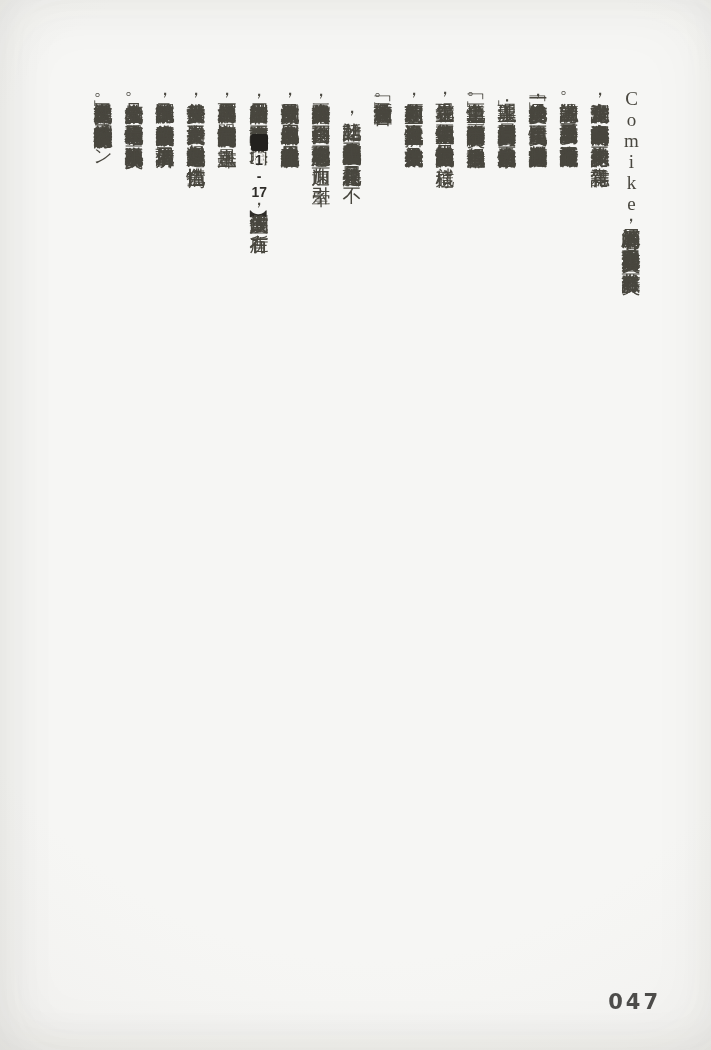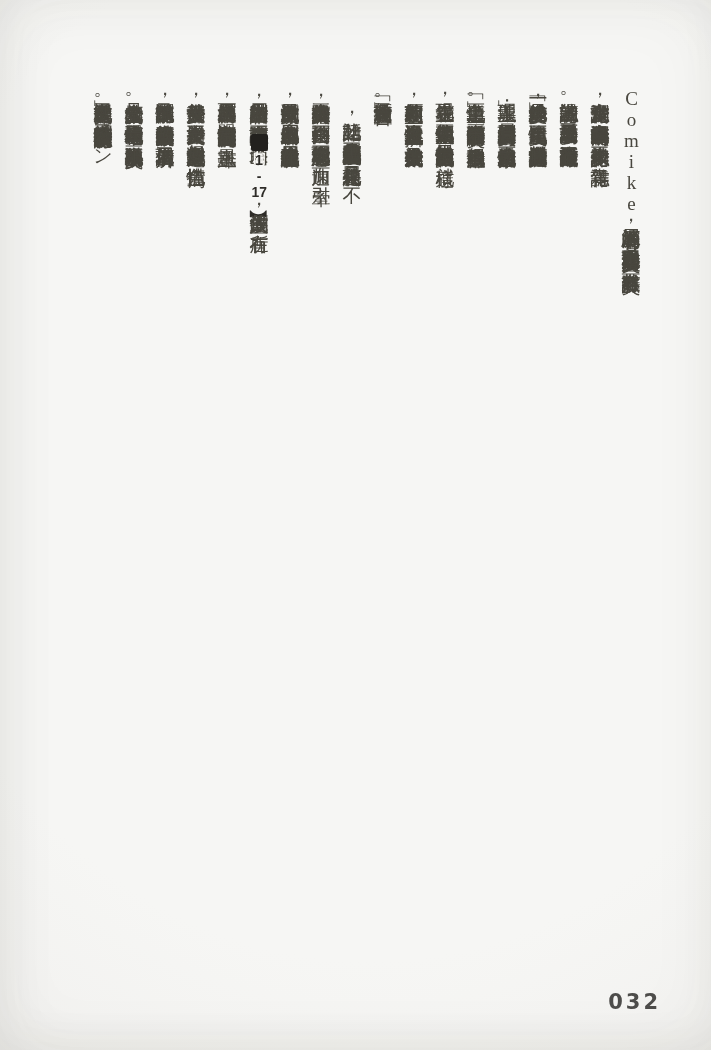--- a/index.html
+++ b/index.html
@@ -97,14 +97,14 @@
       <p class="column">　話雖如此，並不是所有的作品都從此一直線地變成硬蕊的成人漫畫，只是單純去蘿莉化，不</p>
       <p class="column">再將美少女的框架侷限在蘿莉，轉移到更自由、更能表現宅宅們理想型態的存在。而加速、牽引</p>
       <p class="column">這股潮流最重要的作家，應屬一九八四年出道的森山塔。如果改用他在一般向漫畫雜誌上發表作</p>
       <p class="column">品時用的別名山本直樹的話，應該會有更多人認識吧。森山塔<span class="figref"><span class="bracket">【</span><span class="figbox">圖</span><span class="fignum"><span>1</span>-<span class="tcy">17</span></span><span class="bracket">】</span></span>創作的成人漫畫，在所有</p>
       <p class="column">層面上都異於過往的風格，跟色情劇畫和初期的蘿莉控漫畫的文脈有著劃時代的不同。畫風上雖</p>
       <p class="column">然大部分基於少女漫畫，與美少女漫畫相差不大，但對美少女毫無仁慈地激烈凌辱、情色描寫、</p>
       <p class="column">以及充滿謎團的故事情節，簡直就像將美少女從過往的蘿莉軀殼中解放，為讀者展現了一個前所</p>
       <p class="column">未見的全新美少女概念。森山塔的單行本飛快地銷售一空，為一直以來被視為小眾狂熱的「美少</p>
       <p class="column">女漫畫」製造了大眾化的契機。當時網羅了森山塔等新美少女漫畫的旗手而創刊的雜誌有『ペン</p>
     </div>
-  <div class="page-number">032</div>
+  <div class="page-number">047</div>
 </div>
 
 </body></html>

